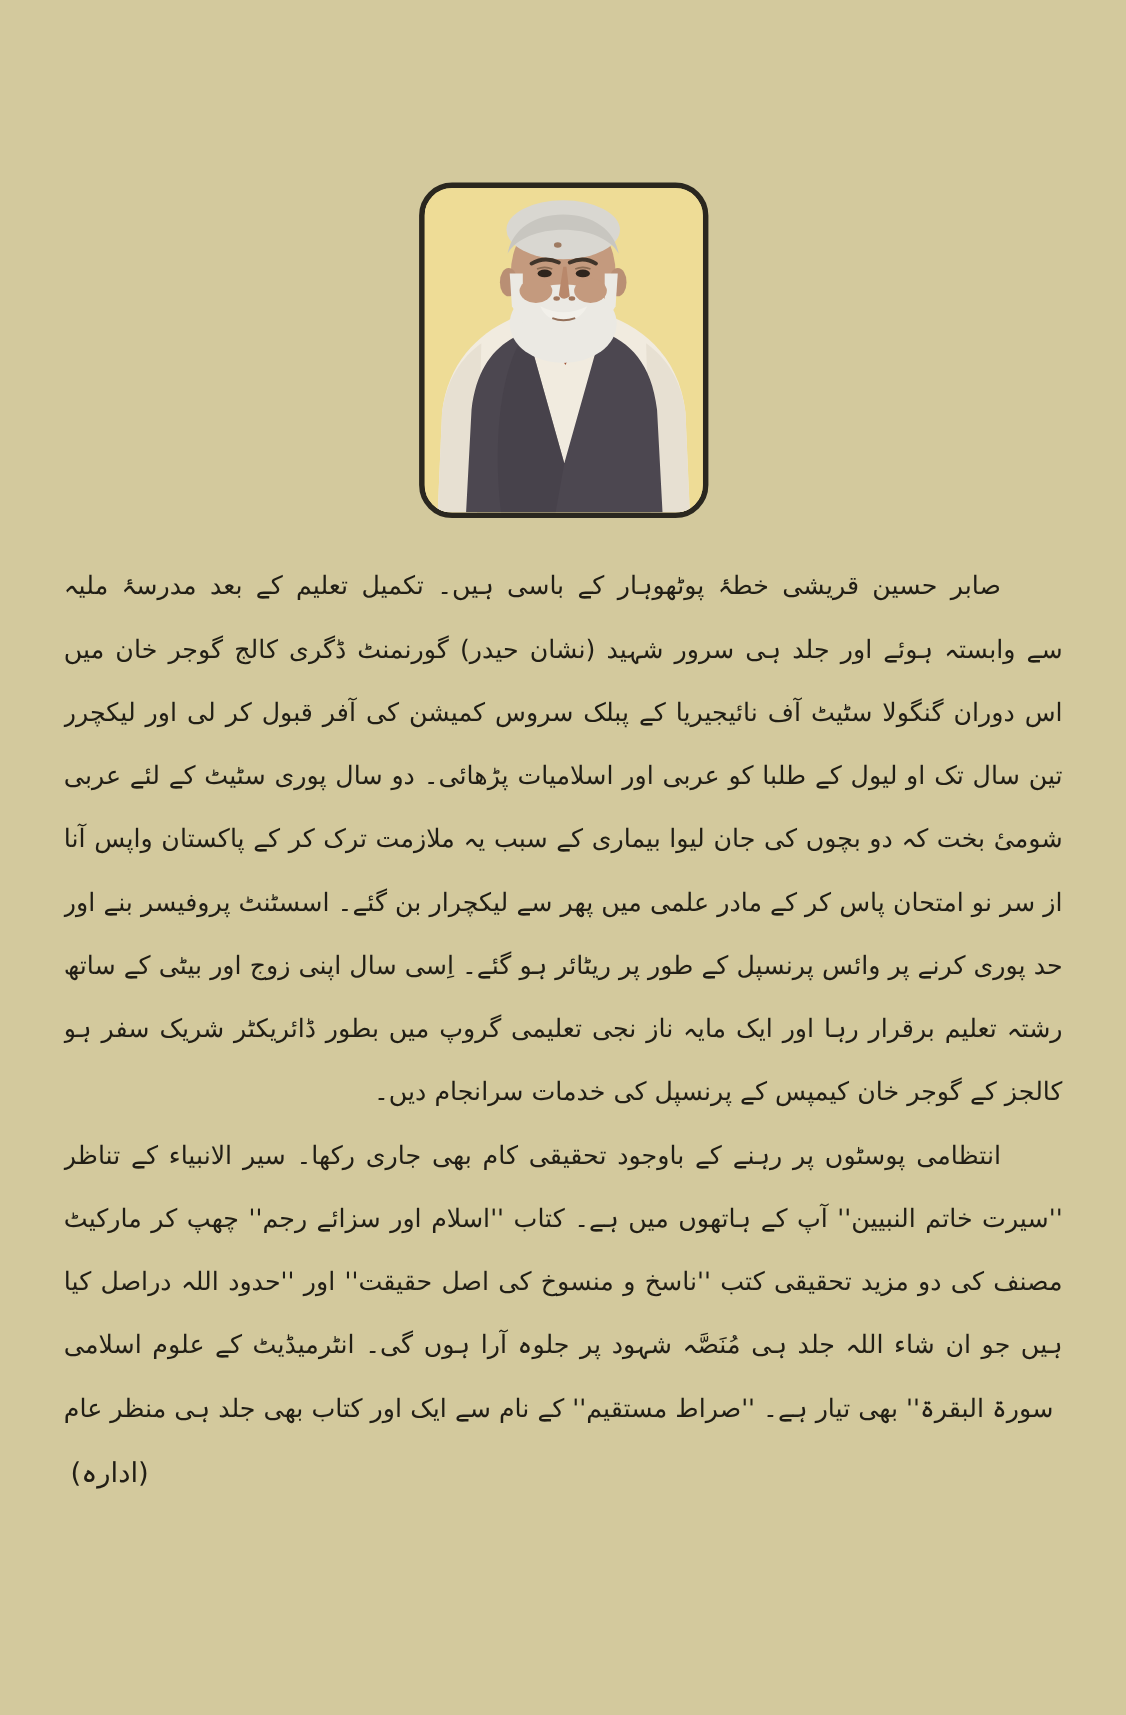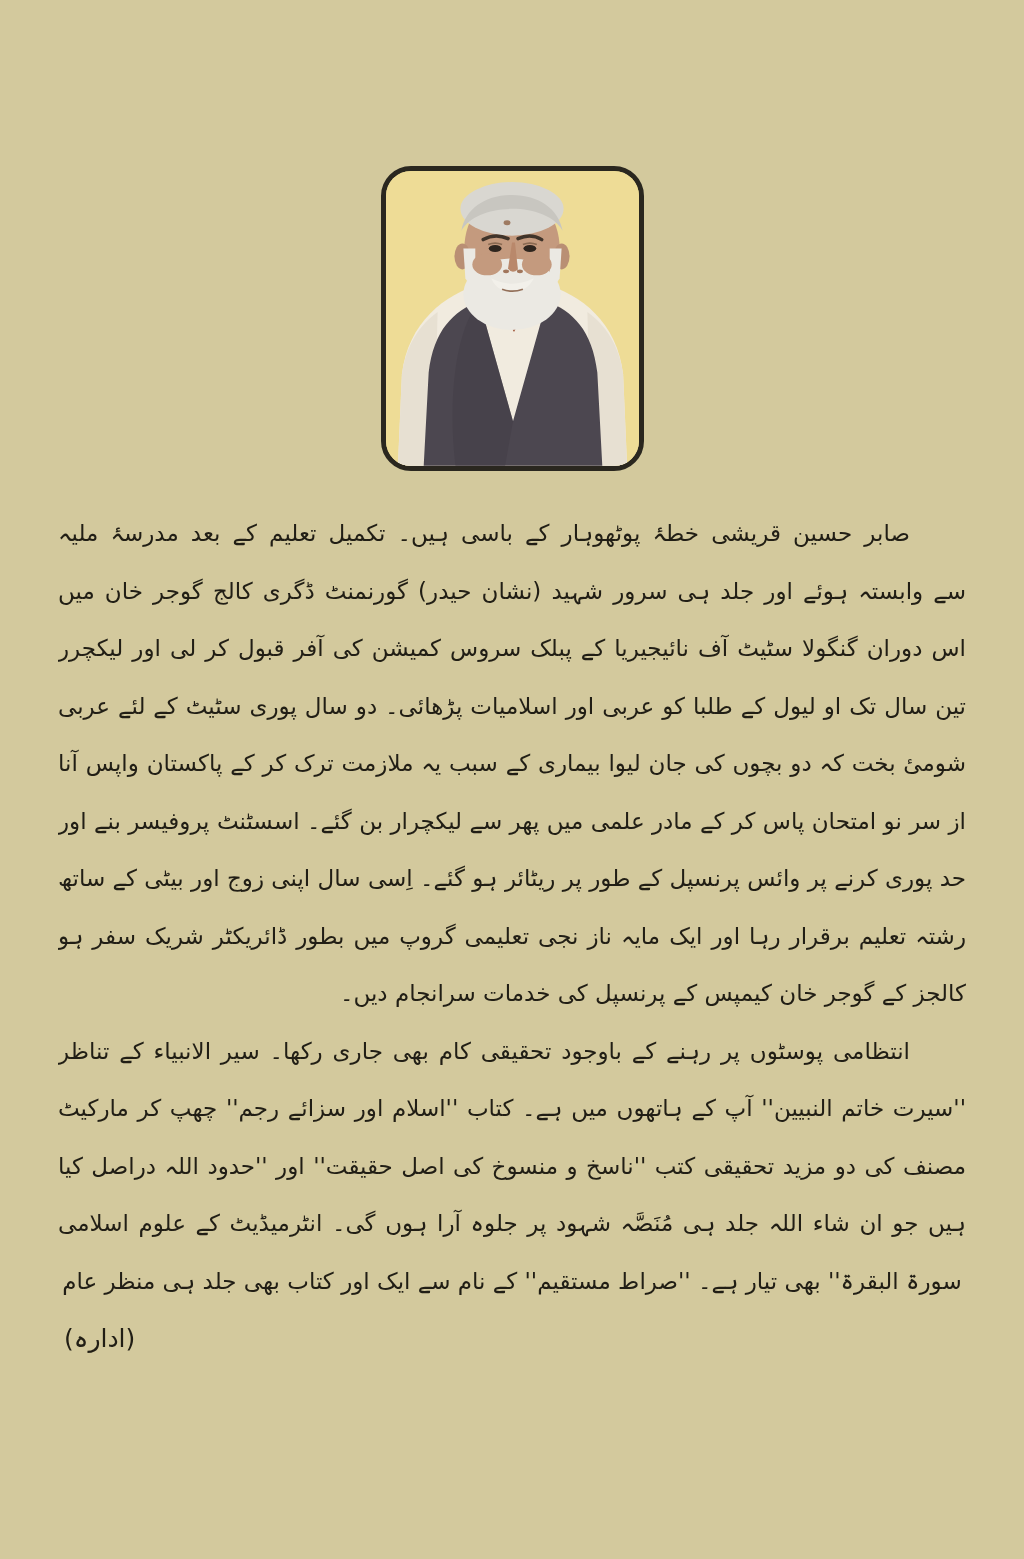--- a/index.html
+++ b/index.html
@@ -31,21 +31,21 @@
   .line{
     height:57.5px;line-height:57.5px;
     font-size:23px;
     direction:rtl;
     text-align:justify;
     text-align-last:justify;
     overflow:hidden;
     white-space:normal;
   }
   .line.indent{padding-right:56px;}
-  .line.end{text-align:center;text-align-last:right;}
+  .line.end{text-align:left;text-align-last:right;}
   .footer{margin:14px 0 0 64px;}
   .signature{
     display:inline-block;
     direction:rtl;
     font-size:25px;
     color:var(--ink);
   }
 </style>
 </head>
 <body>

